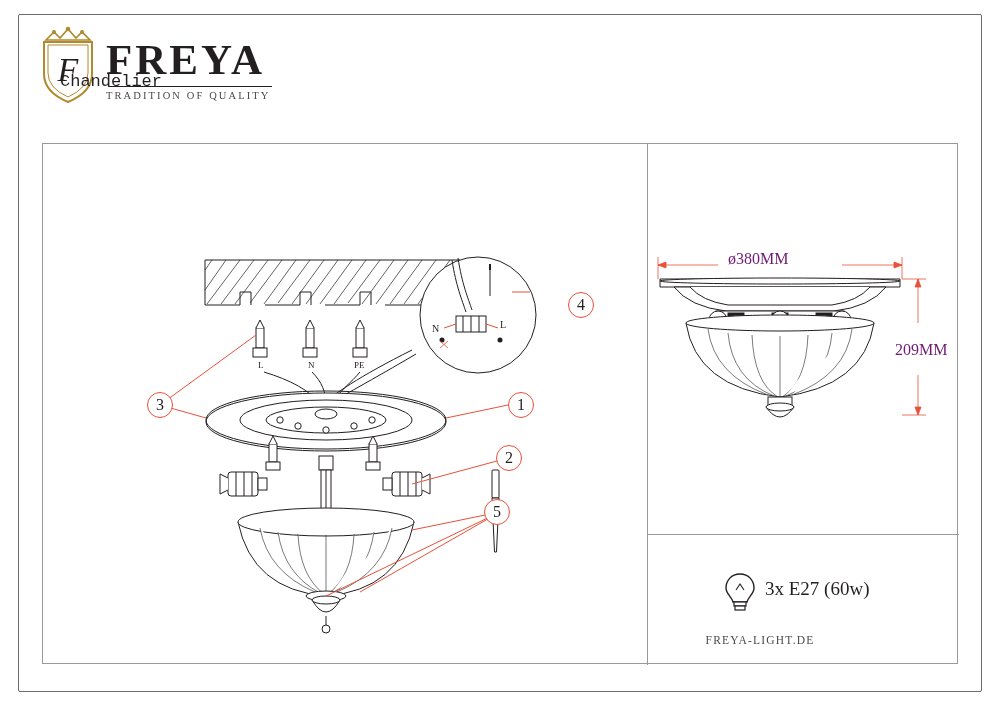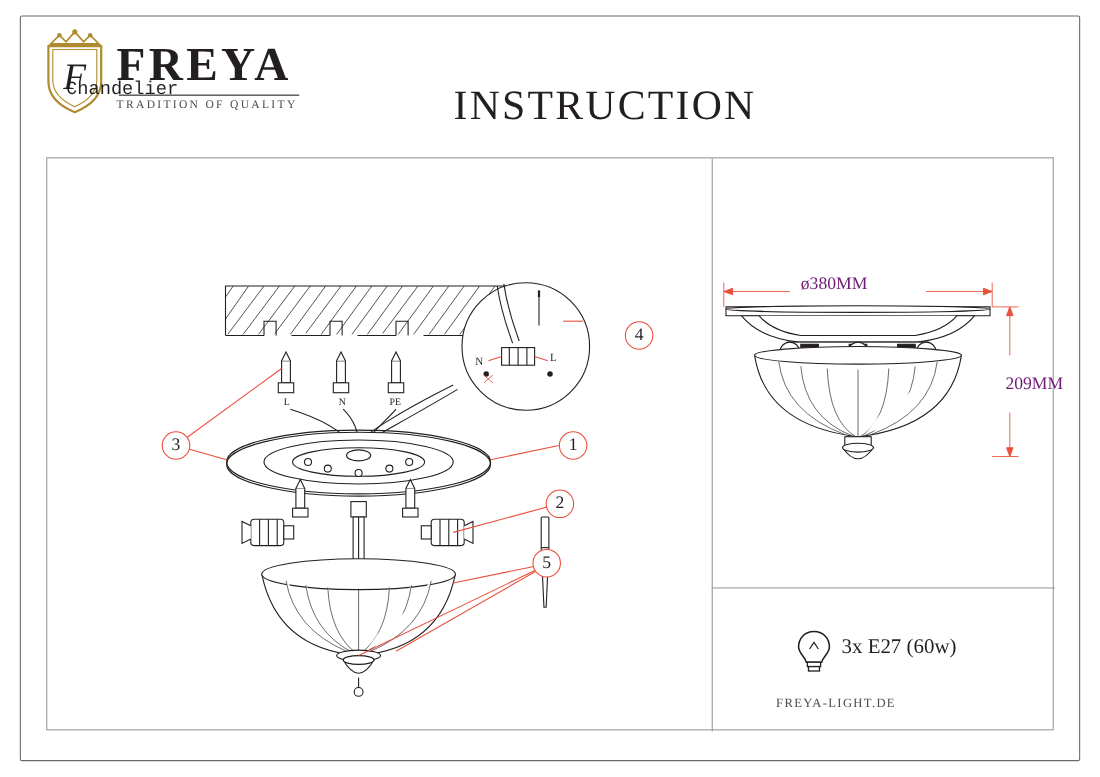--- a/index.html
+++ b/index.html
@@ -154,21 +154,21 @@
   }
 
   
   .dim-label {
     position: absolute;
     font-family: "Liberation Serif", serif;
     font-size: 16px;
     color: #701a75;
   }
   .dim-width { left: 728px; top: 250px; }
-  .dim-height { left: 895px; top: 341px; margin-left: 19px; }
+  .dim-height { left: 895px; top: 341px; }
 
   
   .lamp-spec {
     position: absolute;
     left: 765px;
     top: 578px;
     font-family: "Liberation Serif", serif;
     font-size: 19px;
     color: #231f20;
   }
@@ -207,21 +207,20 @@
           <text x="28" y="55" text-anchor="middle" font-family="Liberation Serif, serif" font-size="34" font-style="italic" fill="#231f20">F</text>
         </svg>
       </div>
       <div class="brand-block">
         <div class="brand-name">FREYA</div>
         <div class="brand-rule"></div>
         <div class="brand-tagline">TRADITION OF QUALITY</div>
       </div>
     </div>
 
-    <div class="doc-title">INSTRUCTION</div>
   </div>
 
   <div class="main-frame">
     <div class="v-divider"></div>
     <div class="h-divider"></div>
   </div>
 
   <div class="product-type">Chandelier</div>
 
   <svg class="abs" style="left:60px; top:200px;" width="540" height="440" viewBox="0 0 540 440">

